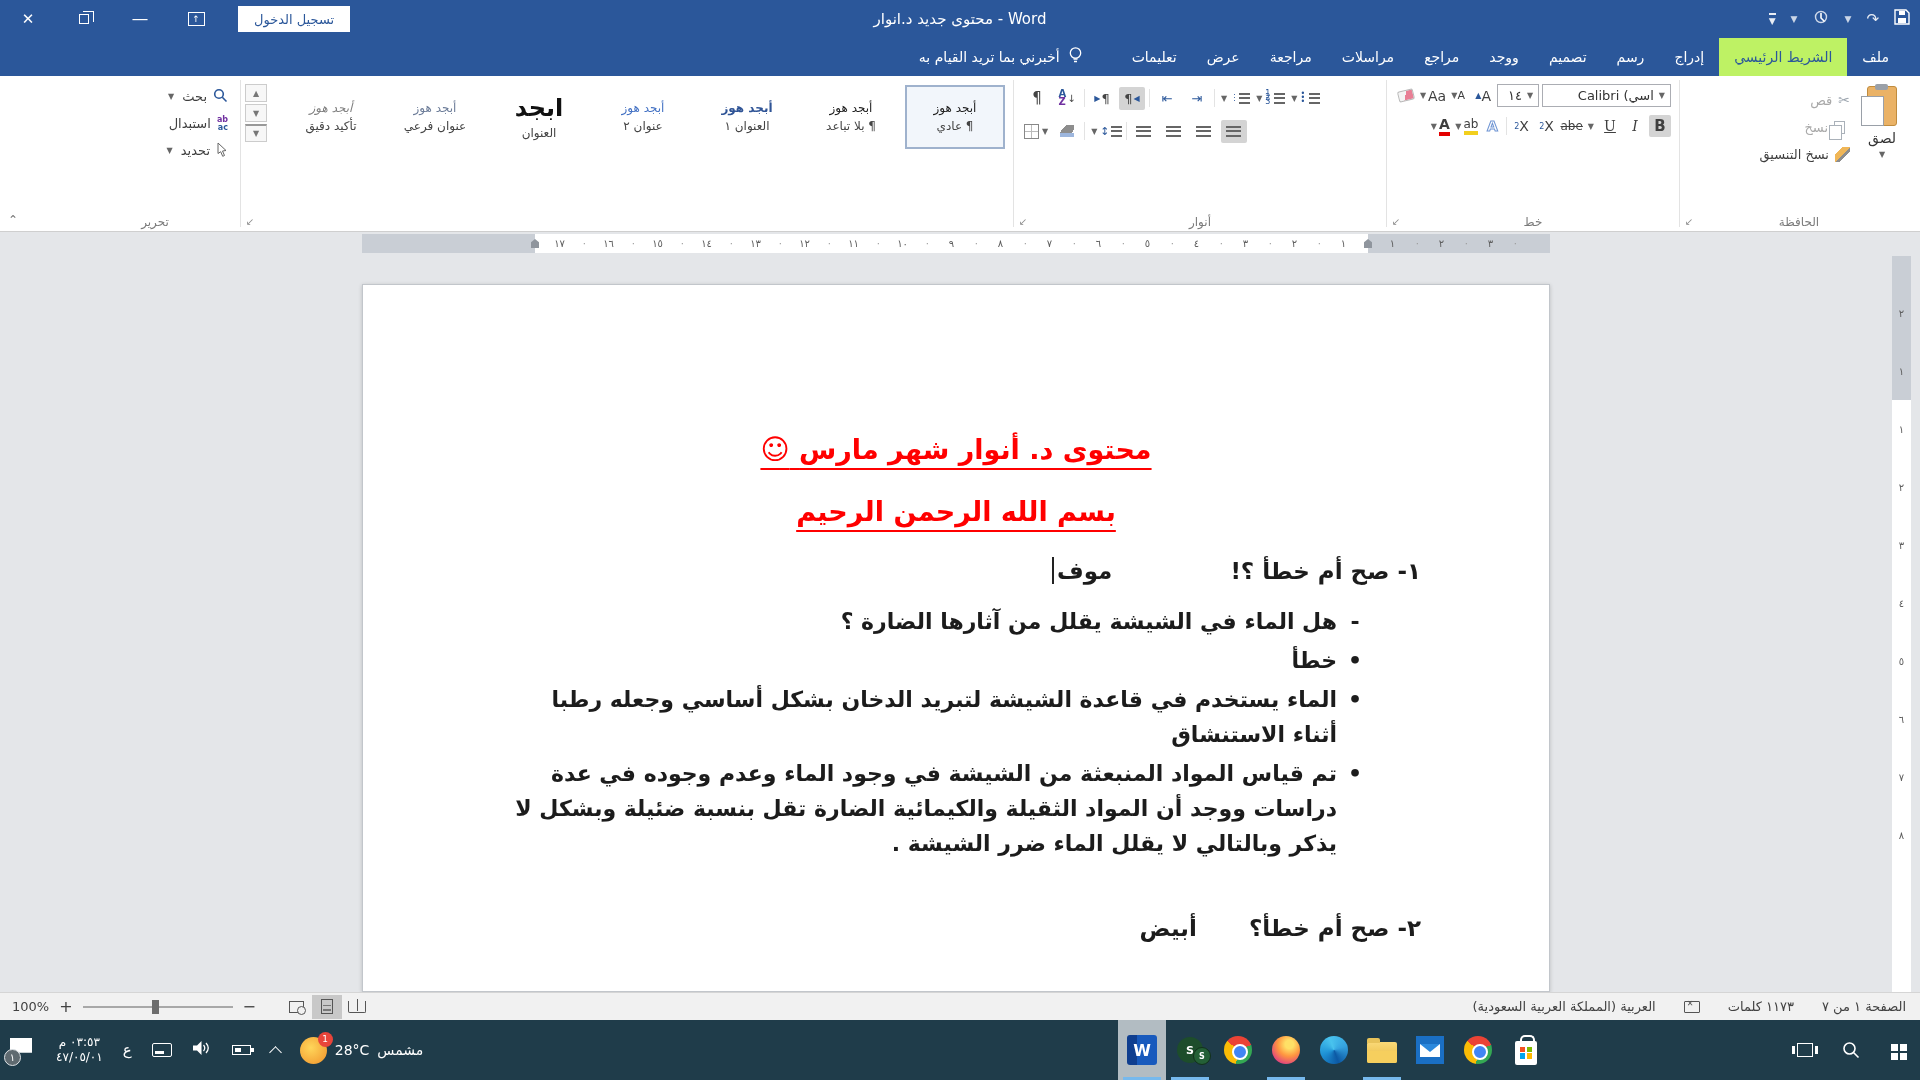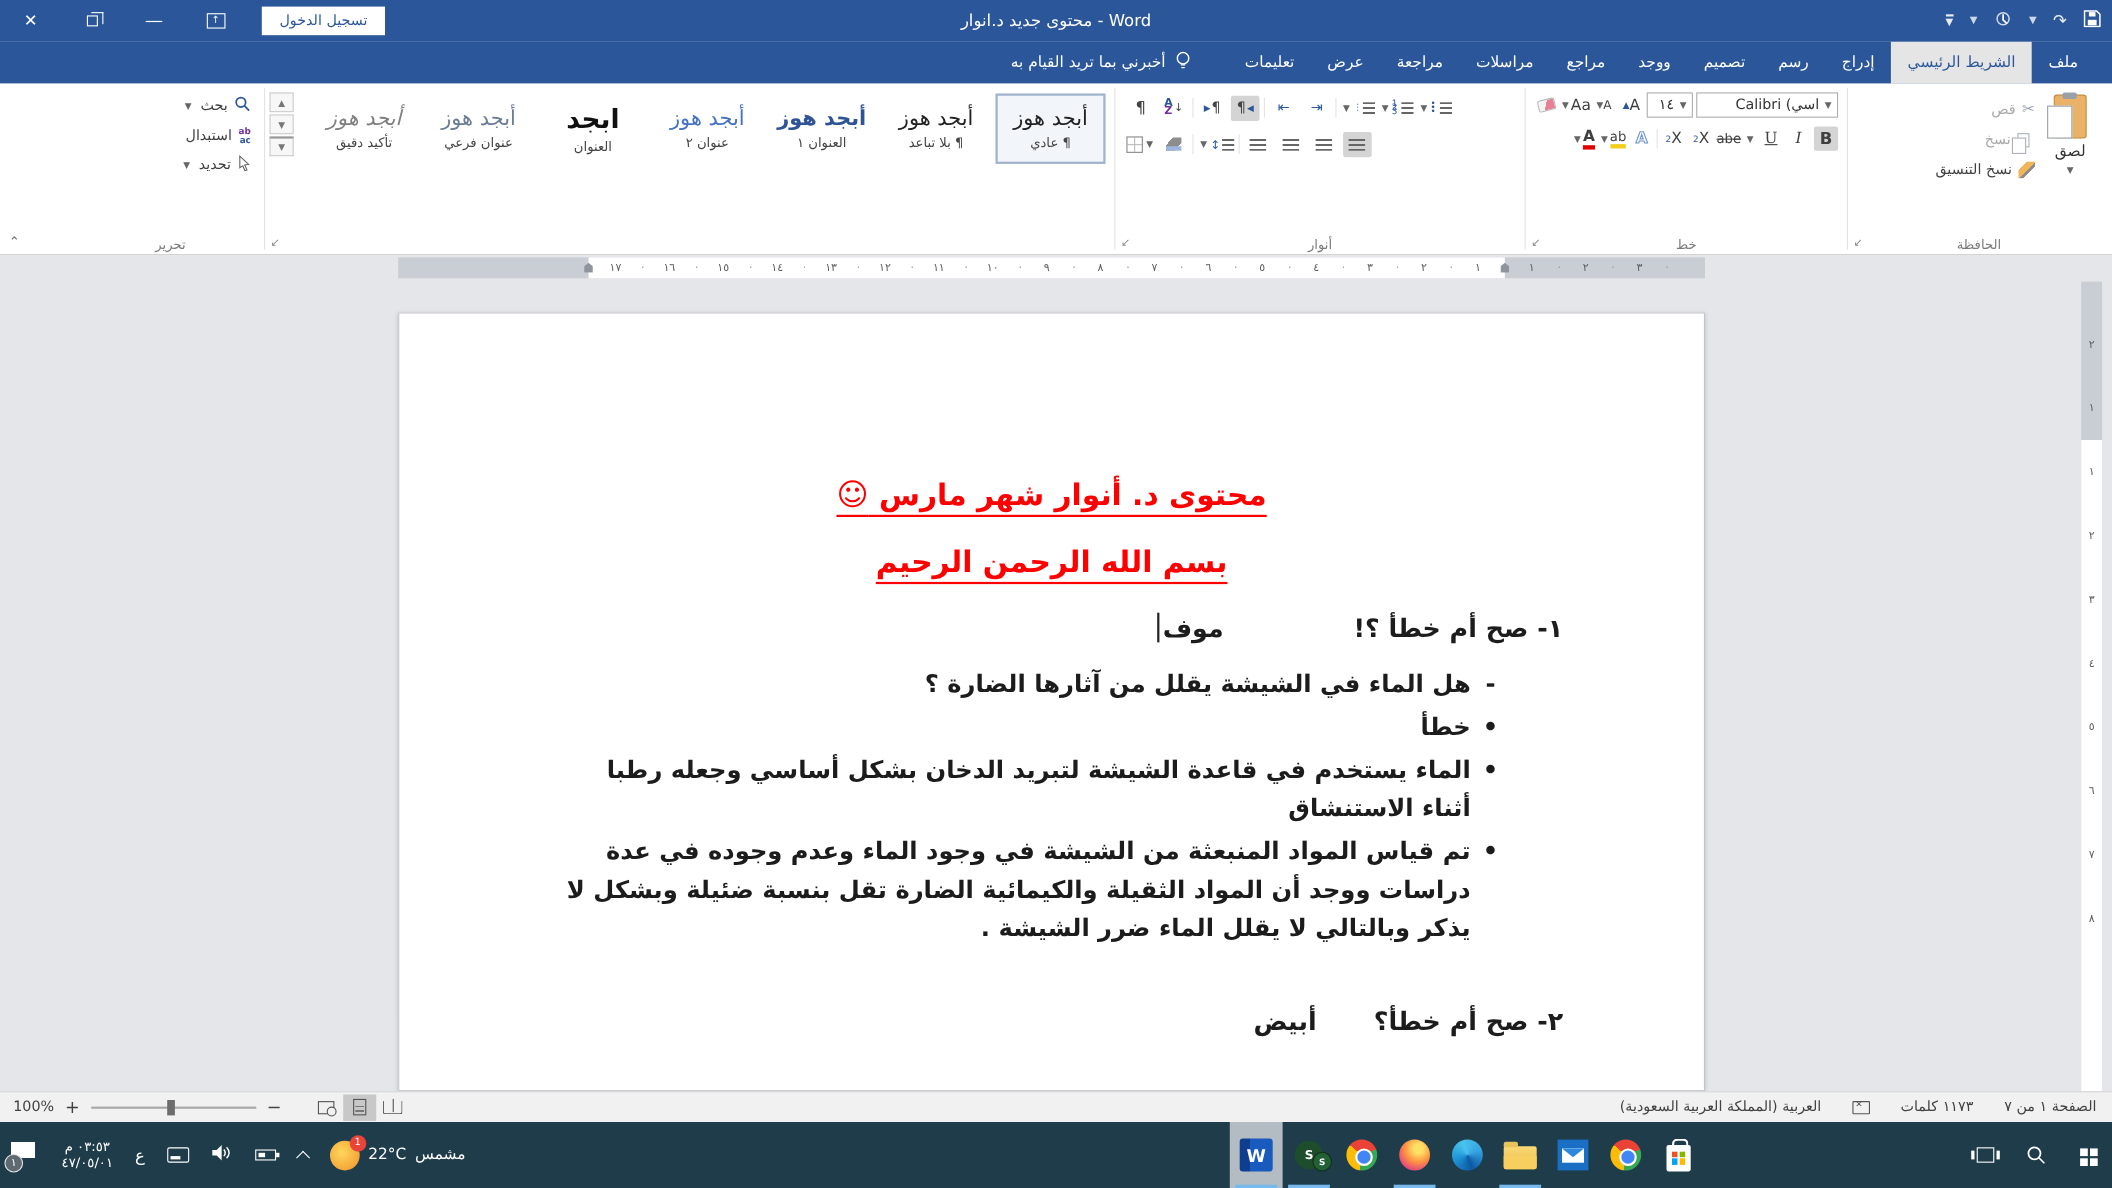--- a/index.html
+++ b/index.html
@@ -16,21 +16,21 @@
   .signin{position:absolute;left:238px;top:6px;height:26px;background:#fff;color:#2b579a;border:none;font-size:13px;padding:0 16px;}
   .title-text{position:absolute;left:0;right:0;top:0;line-height:38px;text-align:center;font-size:15px;color:#fff;}
   .qat{position:absolute;right:10px;top:0;height:38px;display:flex;align-items:center;gap:15px;direction:ltr;color:#e8edf5;}
   .qat .sm{font-size:9px;opacity:.85;}
   .qat .md{font-size:15px;}
   .qat-cust{border-top:2px solid #e8edf5;font-size:9px;padding-top:1px;}
 
   
   .tabsbar{position:absolute;top:38px;left:0;right:0;height:38px;background:#2b579a;direction:rtl;display:flex;align-items:stretch;padding-right:16px;}
   .tab{padding:0 15px;line-height:38px;font-size:14px;color:#fff;white-space:nowrap;}
-  .tab.active{background:#e5e5e5;color:#2b579a;}
+  .tab.active{background:#bef264;color:#2b579a;}
   .tellme{display:flex;align-items:center;gap:8px;margin-right:34px;color:#fff;font-size:14px;white-space:nowrap;}
 
   
   .ribbon{position:absolute;top:76px;left:0;right:0;height:156px;background:#fff;border-bottom:1px solid #cfcfcf;direction:rtl;display:flex;padding-right:2px;}
   .rgroup{position:relative;height:100%;padding:4px 4px 20px;}
   .rgroup-label{position:absolute;bottom:2px;right:0;left:0;text-align:center;font-size:12px;color:#7b7b7b;}
   .gsep{width:1px;background:#e3e3e3;margin:4px 0;}
   .launcher{position:absolute;left:5px;bottom:4px;font-size:10px;color:#8a8a8a;line-height:10px;}
   .activebg{background:#d4d4d4;border-radius:2px;}
   .dd{font-size:8px;color:#666;margin:0 2px;}
@@ -83,21 +83,21 @@
      linear-gradient(#bbb,#bbb) 50% 0/1px 100% no-repeat,
      linear-gradient(#bbb,#bbb) 0 50%/100% 1px no-repeat;}
   .ic-shade{width:14px;height:12px;background:linear-gradient(#9db6dd,#9db6dd) 0 100%/100% 4px no-repeat,linear-gradient(130deg,transparent 25%,#8d8d8d 25% 75%,transparent 75%);}
   .vsp{font-size:11px;color:#2b579a;}
 
   
   .g-styles{width:772px;position:relative;padding-left:30px;}
   .stylerow{display:flex;gap:4px;padding:5px 4px 0;}
   .style-item{width:100px;height:64px;display:flex;flex-direction:column;align-items:center;justify-content:center;gap:4px;border:2px solid transparent;padding:2px;}
   .style-item.sel{border-color:#9fb2cd;background:#f2f6fb;}
-  .style-sample{font-size:19px;color:#222;white-space:nowrap;}
+  .style-sample{font-size:12px;color:#222;white-space:nowrap;}
   .style-name{font-size:12px;color:#444;white-space:nowrap;}
   .st-h1 .style-sample{color:#2f5496;font-weight:bold;}
   .st-h2 .style-sample{color:#4472c4;}
   .st-title .style-sample{font-size:24px;font-weight:bold;color:#111;}
   .st-sub .style-sample{color:#6d7d99;}
   .st-emph .style-sample{font-style:italic;color:#808080;}
   .gal-scroll{position:absolute;left:4px;top:8px;display:flex;flex-direction:column;gap:2px;}
   .gal-btn{width:22px;height:18px;border:1px solid #ccc;background:#f7f7f7;color:#777;font-size:8px;display:flex;align-items:center;justify-content:center;}
   .gal-btn.more{border-top:2px solid #999;}
 
@@ -609,21 +609,21 @@
             <path d="M1 5.5 h4 l4.5 -4.5 v14 l-4.5 -4.5 h-4 z" fill="#fff"></path>
             <path d="M11.5 5 q2.5 3 0 6 M14 3 q4.5 5 0 10" stroke="#fff" stroke-width="1.3" fill="none"></path>
           </svg>
       </span>
       <span class="ic-batt"></span>
       <span class="chev"></span>
       <div class="weather">
         <span class="sun">
             <span class="sun-badge">1</span>
           </span>
-        <span class="wtxt">22°C</span>
+        <span class="wtxt">28°C</span>
         <span class="wtxt">مشمس</span>
       </div>
     </div>
 
     <div class="tb-apps">
       <div class="ap active running">
           <span class="wordic">W</span>
         </div>
       <div class="ap running">
           <span class="sic">S</span>

